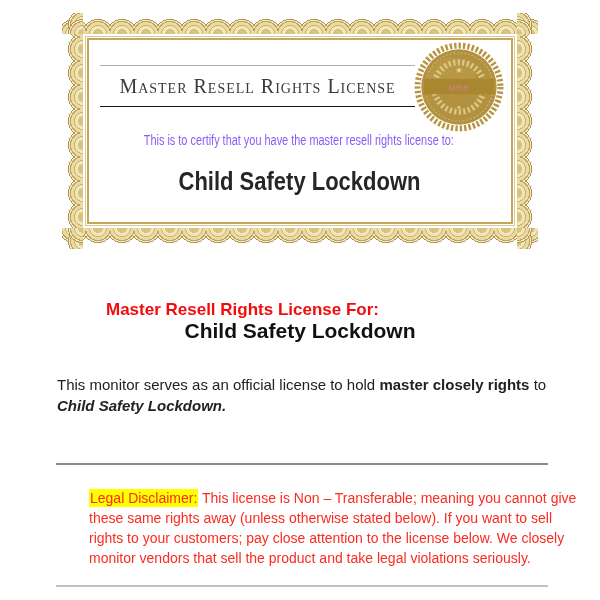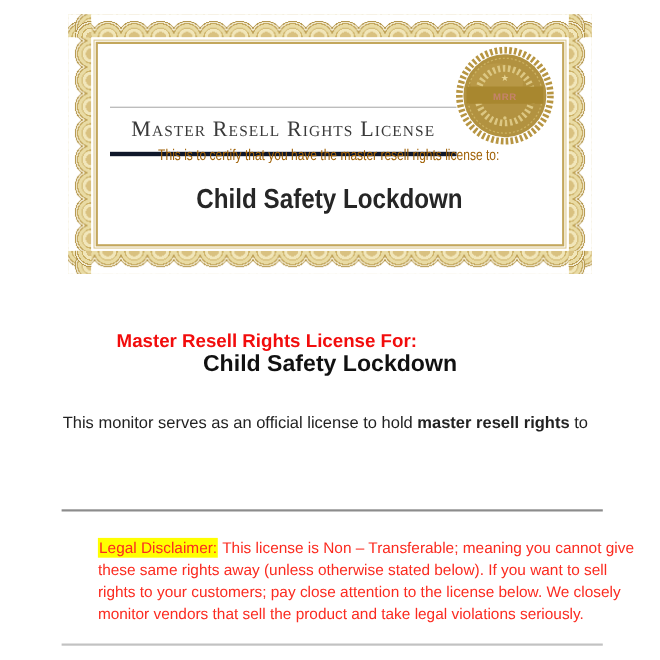--- a/index.html
+++ b/index.html
@@ -65,34 +65,34 @@
 
   .cert-panel{
     position:absolute;left:25px;top:25px;right:25px;bottom:25px;
     background:#ffffff;
     border:2px solid var(--gold-frame,#c3a75c);
     outline:1px solid #dcc98f;
     outline-offset:1px;
   }
   .title-block{
     position:absolute;left:11px;top:25px;width:315px;
-    border-top:1px solid #adadad;border-bottom:4px solid #0f172a;
-    padding:7px 0;text-align:center;margin-top:32px;
+    border-top:1px solid #adadad;border-bottom:1px solid #0f172a;
+    padding:7px 0;text-align:center;
   }
   .cert-title{
     font-family:"Liberation Serif", serif;
     font-variant:small-caps;
     font-size:20px;line-height:26px;
     letter-spacing:1px;
     color:var(--title-color,#3a3a3a);
     white-space:nowrap;
   }
   .certify-line{
     position:absolute;left:11px;top:90px;width:315px;text-align:center;
-    font-size:14px;line-height:20px;color:#a16207;white-space:nowrap;
+    font-size:14px;line-height:20px;color:#8b5cf6;white-space:nowrap;
   }
   .certify-line > span{display:inline-block;transform:scaleX(0.78);transform-origin:50% 50%;}
   .cert-product{
     position:absolute;left:0;right:0;top:125px;text-align:center;
     font-size:25px;line-height:32px;font-weight:bold;color:#262626;white-space:nowrap;
   }
   .cert-product > span{display:inline-block;transform:scaleX(0.88);transform-origin:50% 50%;}
   .seal{position:absolute;left:324px;top:1px;width:92px;height:92px;}
 
   
@@ -165,19 +165,19 @@
         <text x="0" y="4" font-size="9.5" font-weight="bold" text-anchor="middle" letter-spacing="0.6" fill="#c5836c" font-family="Liberation Sans, sans-serif">MRR</text>
       </svg>
     </div>
   </div>
 </div>
 
 <div class="mid-heading-red">Master Resell Rights License For:</div>
 
 <div class="mid-heading-black">Child Safety Lockdown</div>
 
-<div class="license-paragraph"><span>This monitor serves as an official license to hold </span><span style="font-weight: bold;">master resell rights</span><span> to</span><br></div>
+<div class="license-paragraph"><span>This monitor serves as an official license to hold </span><span style="font-weight: bold;">master closely rights</span><span> to</span><br><span style="font-weight: bold; font-style: italic;">Child Safety Lockdown.</span></div>
 
 <div class="rule rule-top"></div>
 
 <div class="disclaimer"><span class="hl">Legal Disclaimer:</span><span> This license is Non – Transferable; meaning you cannot give</span><br><span>these same rights away (unless otherwise stated below). If you want to sell</span><br><span>rights to your customers; pay close attention to the license below. We closely</span><br><span>monitor vendors that sell the product and take legal violations seriously.</span></div>
 
 <div class="rule rule-bottom"></div>
 
 </body></html>

